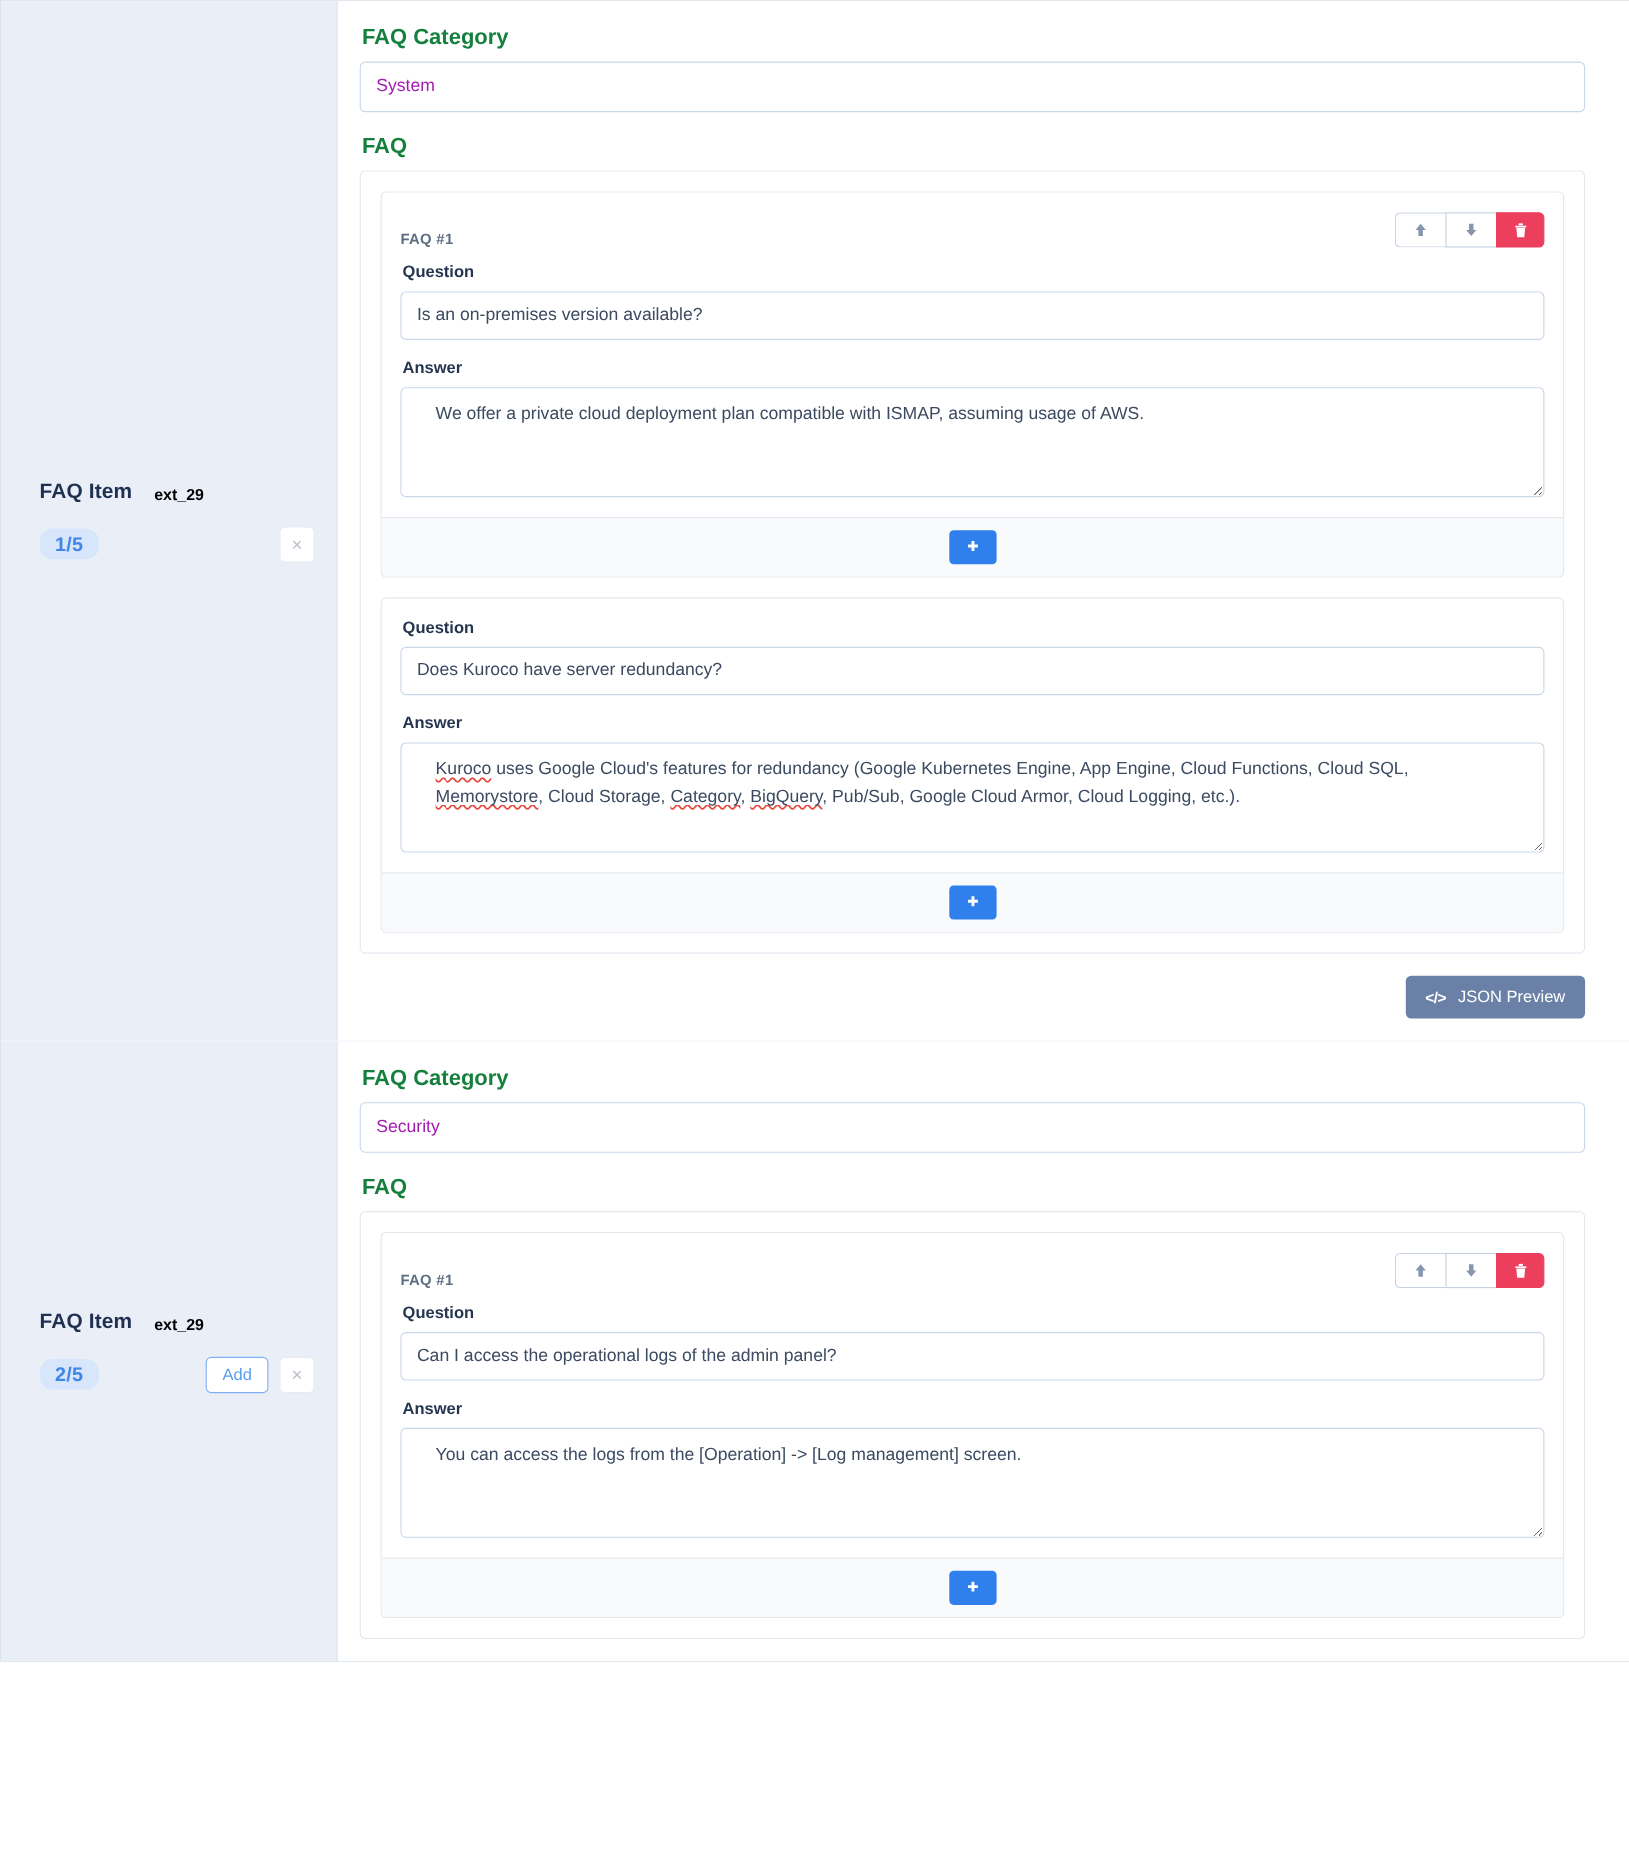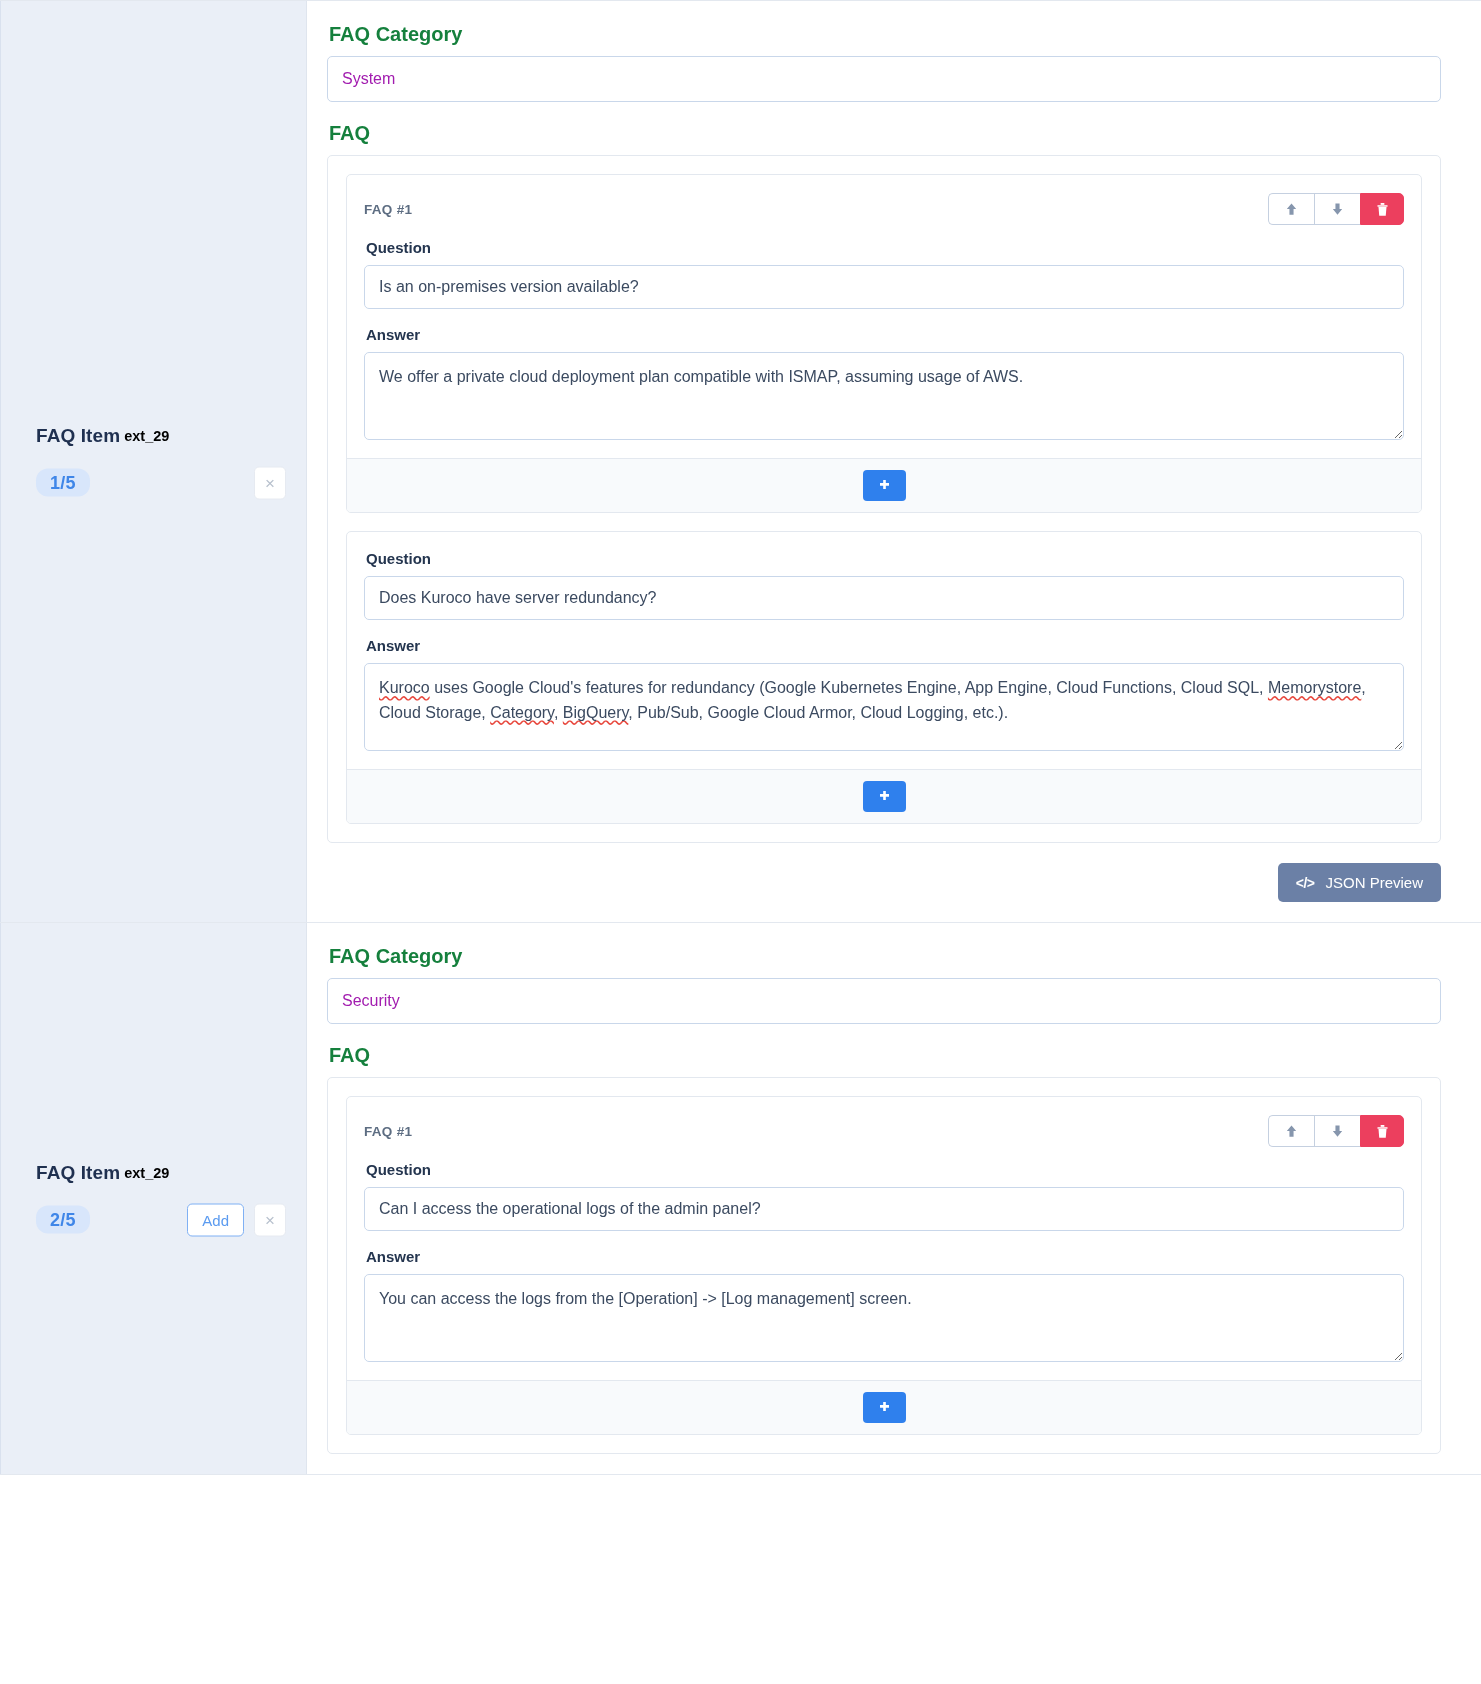--- a/index.html
+++ b/index.html
@@ -33,22 +33,22 @@
   }
   .rail-inner {
     position: absolute;
     left: 35px;
     right: 20px;
     top: 50%;
     transform: translateY(-50%);
   }
   .rail-title-row {
     display: flex;
-    align-items: center;
-    gap: 4px;
+    align-items: flex-end;
+    gap: 20px;
     margin-bottom: 20px;
   }
   .rail-title {
     font-size: 19px;
     font-weight: bold;
     color: #1f3050;
     letter-spacing: .1px;
   }
   .rail-sub {
     font-size: 14.5px;
@@ -134,21 +134,21 @@
     border-radius: 5px;
     background: #fff;
     margin-bottom: 18px;
     overflow: hidden;
   }
   .faq-card:last-child { margin-bottom: 0; }
   .faq-body { padding: 18px 17px 18px 17px; }
 
   .faq-head {
     display: flex;
-    align-items: center;
+    align-items: flex-end;
     margin-bottom: 14px;
     gap: 11px;
   }
   .faq-num {
     font-size: 13.5px;
     font-weight: bold;
     color: #5d6d82;
     letter-spacing: .3px;
   }
   .head-spacer { flex: 1 1 auto; }
@@ -188,24 +188,24 @@
     padding: 12px 14px;
     font-size: 16px;
     color: #3b4a60;
     font-family: inherit;
     outline: none;
     margin-bottom: 17px;
   }
   .a-area {
     display: block;
     width: 100%;
-    height: 88px;
+    height: 100px;
     border: 1px solid #c9d7ea;
     border-radius: 5px;
-    padding: 12px 14px;
+    padding: 12px 31px;
     font-size: 16px;
     line-height: 1.55;
     color: #3b4a60;
     font-family: inherit;
     outline: none;
     resize: vertical;
     white-space: pre-wrap;
     overflow: hidden;
   }
 

